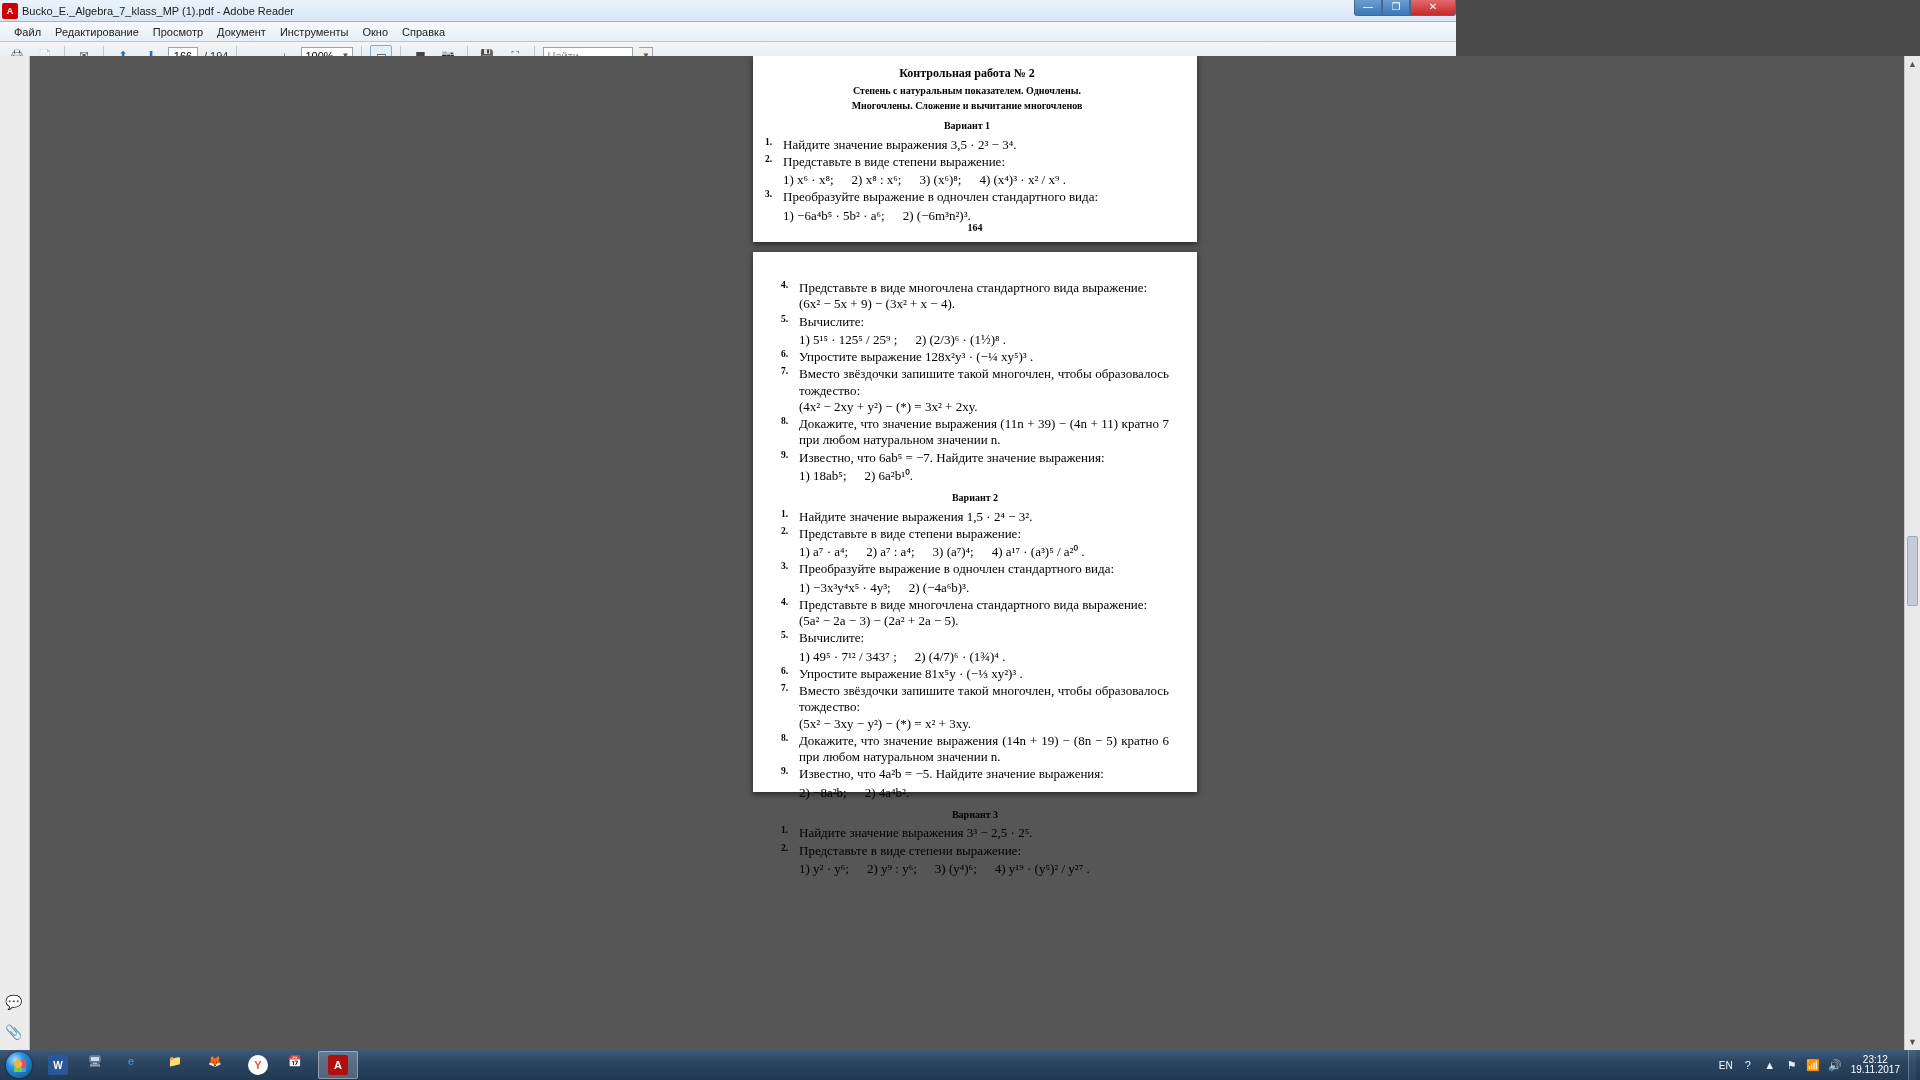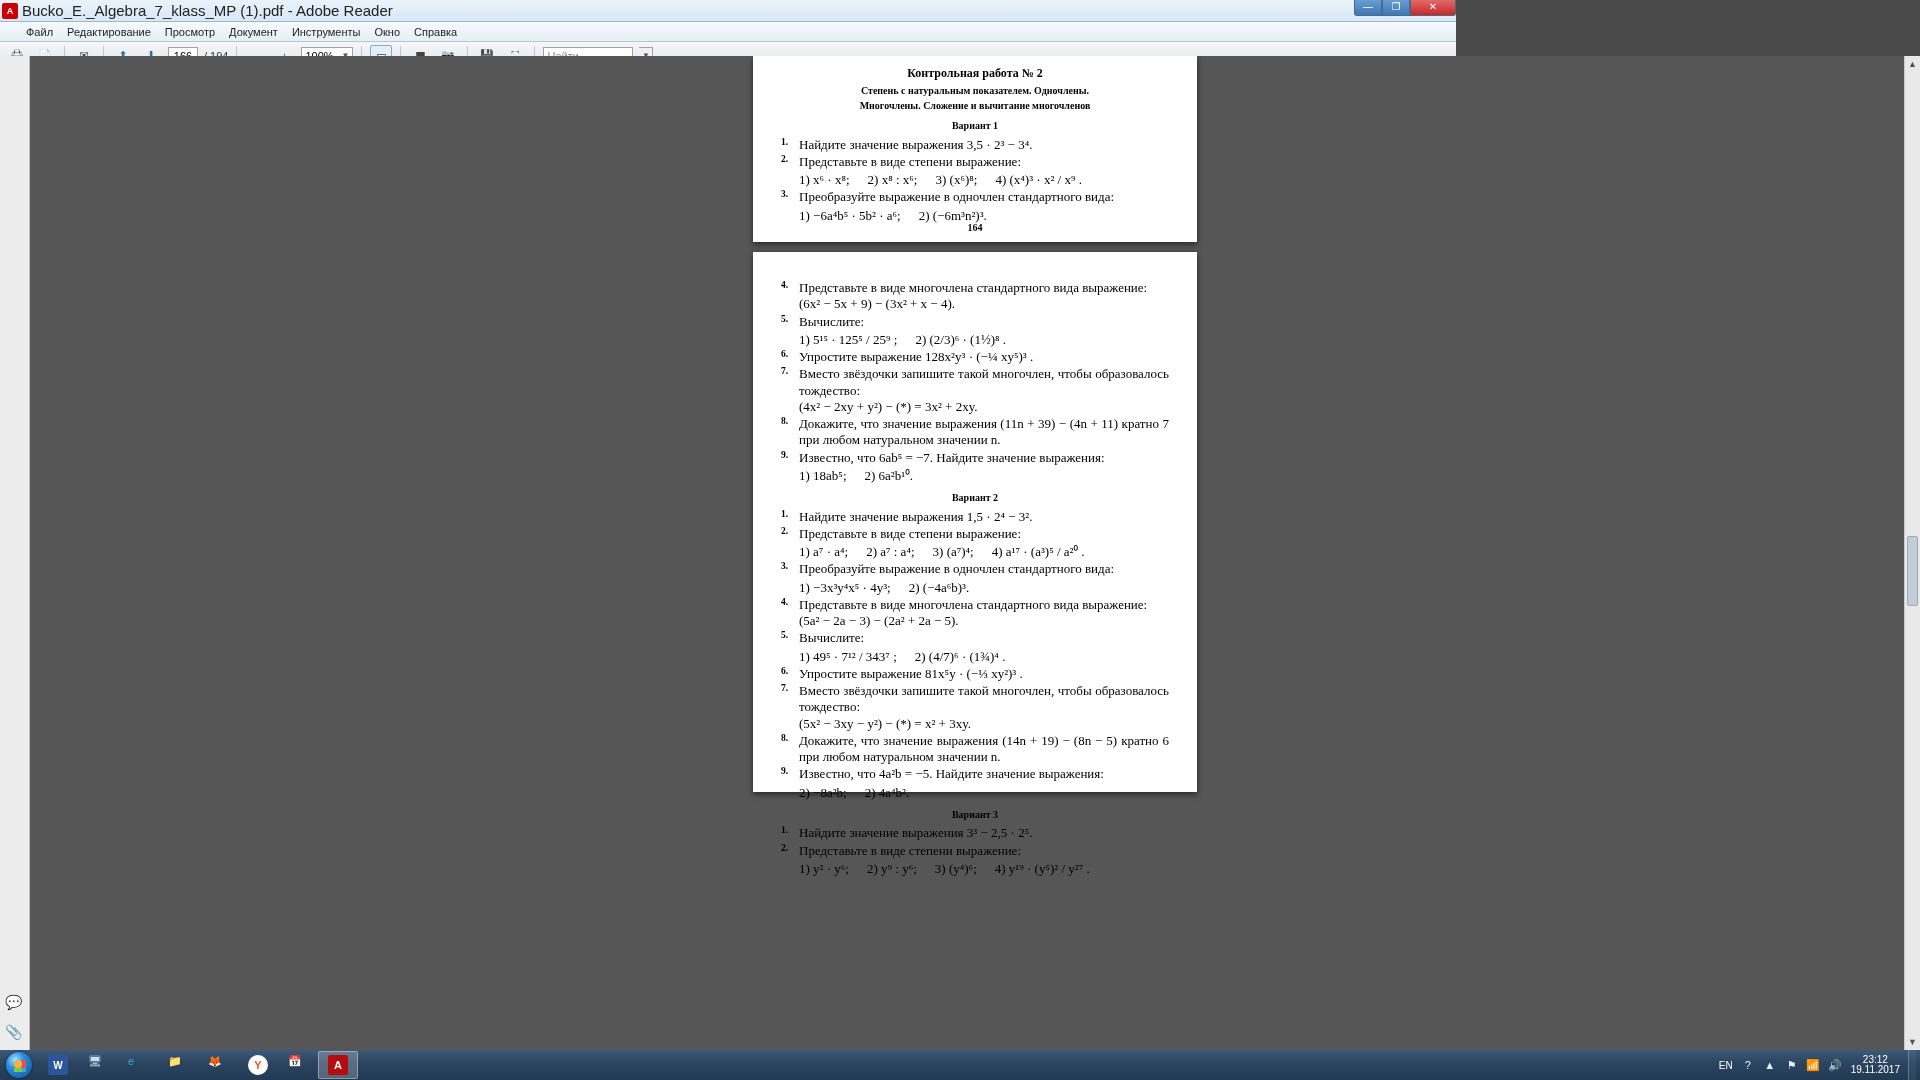--- a/index.html
+++ b/index.html
@@ -1,27 +1,27 @@
 <!DOCTYPE html>
 <html><head>
 <meta charset="utf-8">
 <style>
   * { margin: 0; padding: 0; box-sizing: border-box; }
   html, body { width: 1456px; height: 819px; font-family: "Segoe UI", Tahoma, sans-serif; font-size: 11px; overflow: hidden; background: #4a4a4a; }
   
   .titlebar { height: 22px; background: linear-gradient(#eaf3fb,#d7e7f5); display: flex; align-items: center; padding: 0 2px; border-bottom: 1px solid #9db6ce; position: relative; }
   .titlebar .app-icon { width: 16px; height: 16px; background: #c00; border-radius: 2px; display: flex; align-items: center; justify-content: center; color: #fff; font-size: 9px; font-weight: bold; margin-right: 4px; }
-  .titlebar .title-text { font-size: 15px; color: #222; }
+  .titlebar .title-text { font-size: 11px; color: #222; }
   .win-btns { position: absolute; right: 0; top: -2px; display: flex; }
   .win-btn { width: 28px; height: 18px; border: 1px solid #4a6a8a; border-top: none; display: flex; align-items: center; justify-content: center; font-size: 10px; color: #fff; }
   .win-min { background: linear-gradient(#6fa3d6,#3e77b4); border-bottom-left-radius:3px;}
   .win-max { background: linear-gradient(#6fa3d6,#3e77b4); }
   .win-close { background: linear-gradient(#e57373,#c62828); border-bottom-right-radius:3px; width:46px;}
   
-  .menubar { height: 20px; background: linear-gradient(#f6f9fc,#e6eef6); border-bottom: 1px solid #b8c6d4; display: flex; align-items: center; padding: 0 20px; gap: 2px; }
+  .menubar { height: 20px; background: linear-gradient(#f6f9fc,#e6eef6); border-bottom: 1px solid #b8c6d4; display: flex; align-items: center; padding: 0 8px; gap: 2px; }
   .menubar span { padding: 2px 6px; color: #222; cursor: default; }
   
   .toolbar { height: 28px; background: linear-gradient(#f4f6f8,#e3e7eb); border-bottom: 1px solid #b0b6bc; display: flex; align-items: center; padding: 0 6px; gap: 6px; }
   .tbtn { width: 22px; height: 22px; border: 1px solid transparent; border-radius: 2px; display: flex; align-items: center; justify-content: center; color: #444; }
   .sep { width: 1px; height: 20px; background: #c0c6cc; margin: 0 2px; }
   .page-input { width: 30px; height: 18px; border: 1px solid #9aa4ae; text-align: center; font-size: 11px; }
   .page-total { color: #333; }
   .zoom-box { width: 52px; height: 18px; border: 1px solid #9aa4ae; font-size: 11px; padding: 0 3px; display:flex; align-items:center; justify-content:space-between; background:#fff;}
   .zoom-box .dd { font-size:8px; color:#555;}
   .find-box { width: 90px; height: 18px; border: 1px solid #9aa4ae; font-size: 11px; padding: 0 3px; display:flex; align-items:center; background:#fff; color:#888;}
@@ -31,21 +31,21 @@
   .sidebar { width: 30px; background: #ececec; border-right: 1px solid #bfbfbf; display: flex; flex-direction: column; justify-content: flex-end; align-items: center; padding-bottom: 10px; gap: 14px; }
   .sidebar .sicon { width: 18px; height: 16px; display:flex; align-items:center; justify-content:center; color:#d7a500; font-size:14px;}
   .page-area { flex: 1; overflow: hidden; position: relative; background: #565656; }
   .scrollbar-v { position:absolute; right:0; top:0; bottom:0; width:16px; background:#e9e9e9; border-left:1px solid #c8cace;}
   .scrollbar-v .thumb { position:absolute; left:2px; right:2px; top:480px; height:70px; background:#c4cdd6; border:1px solid #9aaabb; border-radius:2px;}
   .scrollbar-v .arr { position:absolute; left:0; right:0; height:16px; display:flex; align-items:center; justify-content:center; font-size:9px; color:#555;}
   .scrollbar-v .arr.up{top:0;} .scrollbar-v .arr.dn{bottom:0;}
   
   .pages { position: absolute; left: 50%; transform: translateX(-50%); top: 0; width: 444px; }
   .page { background: #fff; box-shadow: 0 2px 6px rgba(0,0,0,0.6); margin-bottom: 10px; font-family: "Times New Roman", serif; color: #000; font-size: 10px; line-height: 1.25; padding: 0; position:relative; }
-  .page1 { height: 186px; padding: 10px 28px 0 28px; }
+  .page1 { height: 186px; padding: 10px 28px 0 12px; }
   .page2 { height: 540px; padding: 28px 28px 0 28px; }
   .doc-title { text-align: center; font-weight: bold; font-size: 12px; margin-bottom: 4px; }
   .doc-sub { text-align: center; font-weight: bold; font-size: 10px; margin-bottom: 2px; }
   .variant { text-align: center; font-weight: bold; font-size: 10px; margin: 8px 0 4px 0; }
   .task { display: flex; margin-bottom: 1px; }
   .tnum { width: 18px; font-weight: bold; font-size:9.5px; flex-shrink:0;}
   .tbody { flex: 1; font-size: 13px; }
   .subitems { display: flex; flex-wrap: wrap; gap: 20px 18px; margin-top:2px;}
   .subitems span { white-space: nowrap; }
   .pagenum { text-align: center; font-size: 10px; font-weight:bold; position:absolute; bottom:8px; left:0; right:0;}

